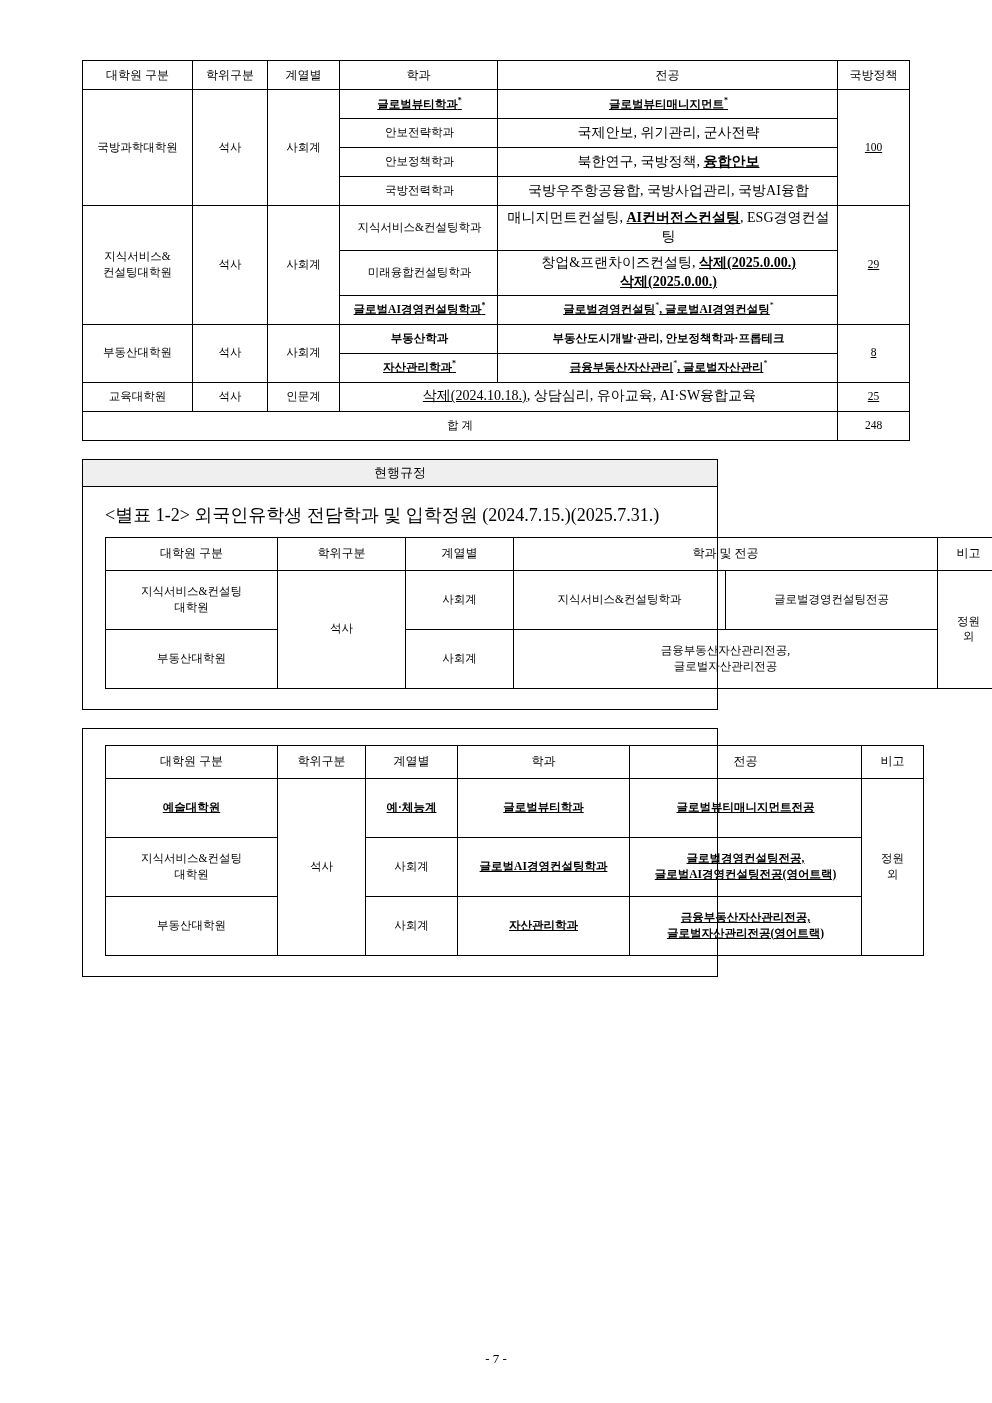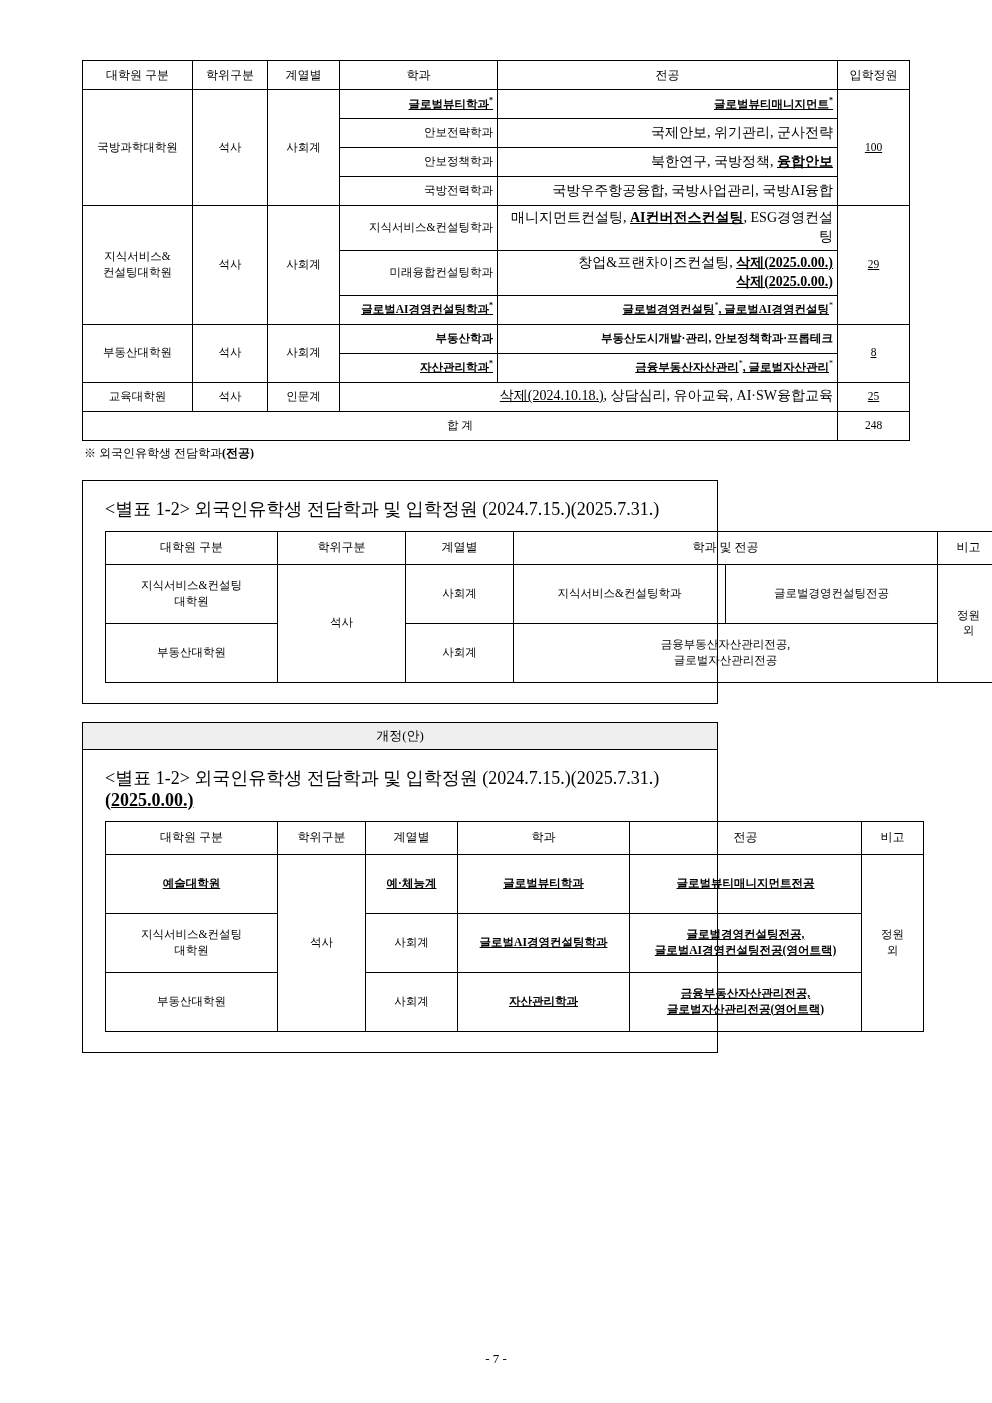--- a/index.html
+++ b/index.html
@@ -30,21 +30,21 @@
   td, th {
     border: 1px solid #000;
     font-size: 11.5px;
     line-height: 1.35;
     padding: 3px 4px;
     vertical-align: middle;
     font-weight: normal;
     font-family: "Liberation Serif", serif;
   }
   .c { text-align: center; }
-  .l { text-align: right; padding-left: 6px; }
+  .l { text-align: center; padding-left: 6px; }
   .b { font-weight: bold; }
   .u { text-decoration: underline; }
   .bu { font-weight: bold; text-decoration: underline; }
   .hdr td { text-align: center; font-size: 12px; }
   .small { font-size: 14px; }
 
   
   .top-table td {
     height: 22px;
   }
@@ -102,21 +102,21 @@
       <col style="width:340px">
       <col style="width:72px">
     </colgroup>
     <tbody>
       <tr class="hdr">
         <td class="c">대학원 구분</td>
         <td class="c">학위구분</td>
         <td class="c">계열별</td>
         <td class="c">학과</td>
         <td class="c">전공</td>
-        <td class="c">입학정원</td>
+        <td class="c">국방정책</td>
       </tr>
 
       <tr>
         <td class="c" rowspan="4">국방과학대학원</td>
         <td class="c" rowspan="4">석사</td>
         <td class="c" rowspan="4">사회계</td>
         <td class="l bu"><span>글로벌뷰티학과</span><span class="sup">*</span></td>
         <td class="l bu"><span>글로벌뷰티매니지먼트</span><span class="sup">*</span></td>
         <td class="c u" rowspan="4">100</td>
       </tr>
@@ -175,25 +175,23 @@
         <td class="c u">25</td>
       </tr>
 
       <tr>
         <td class="c" colspan="5">합          계</td>
         <td class="c">248</td>
       </tr>
     </tbody>
   </table>
 
-  <div class="note">
-    <span>※ 외국인유학생 전담학과</span><span class="b">(전공)</span>
-  </div>
 
   <div class="section-box">
+    <div class="section-title">현행규정</div>
     <div class="section-body">
       <div class="caption">&lt;별표 1-2&gt; 외국인유학생 전담학과 및 입학정원 (2024.7.15.)(2025.7.31.)</div>
       <table class="sub-table">
         <colgroup>
           <col style="width:172px">
           <col style="width:128px">
           <col style="width:108px">
           <col style="width:212px">
           <col style="width:212px">
           <col style="width:62px">
@@ -221,25 +219,21 @@
             <td class="c tall">사회계</td>
             <td class="c tall" colspan="2" style="white-space:pre-line;">금융부동산자산관리전공,
 글로벌자산관리전공</td>
           </tr>
         </tbody>
       </table>
     </div>
   </div>
 
   <div class="section-box">
-    <div class="section-title">개정(안)</div>
     <div class="section-body">
-      <div class="caption">
-        <span>&lt;별표 1-2&gt; 외국인유학생 전담학과 및 입학정원 (2024.7.15.)(2025.7.31.)</span><span class="bu">(2025.0.00.)</span>
-      </div>
       <table class="sub-table">
         <colgroup>
           <col style="width:172px">
           <col style="width:88px">
           <col style="width:92px">
           <col style="width:172px">
           <col style="width:232px">
           <col style="width:62px">
         </colgroup>
         <tbody>

